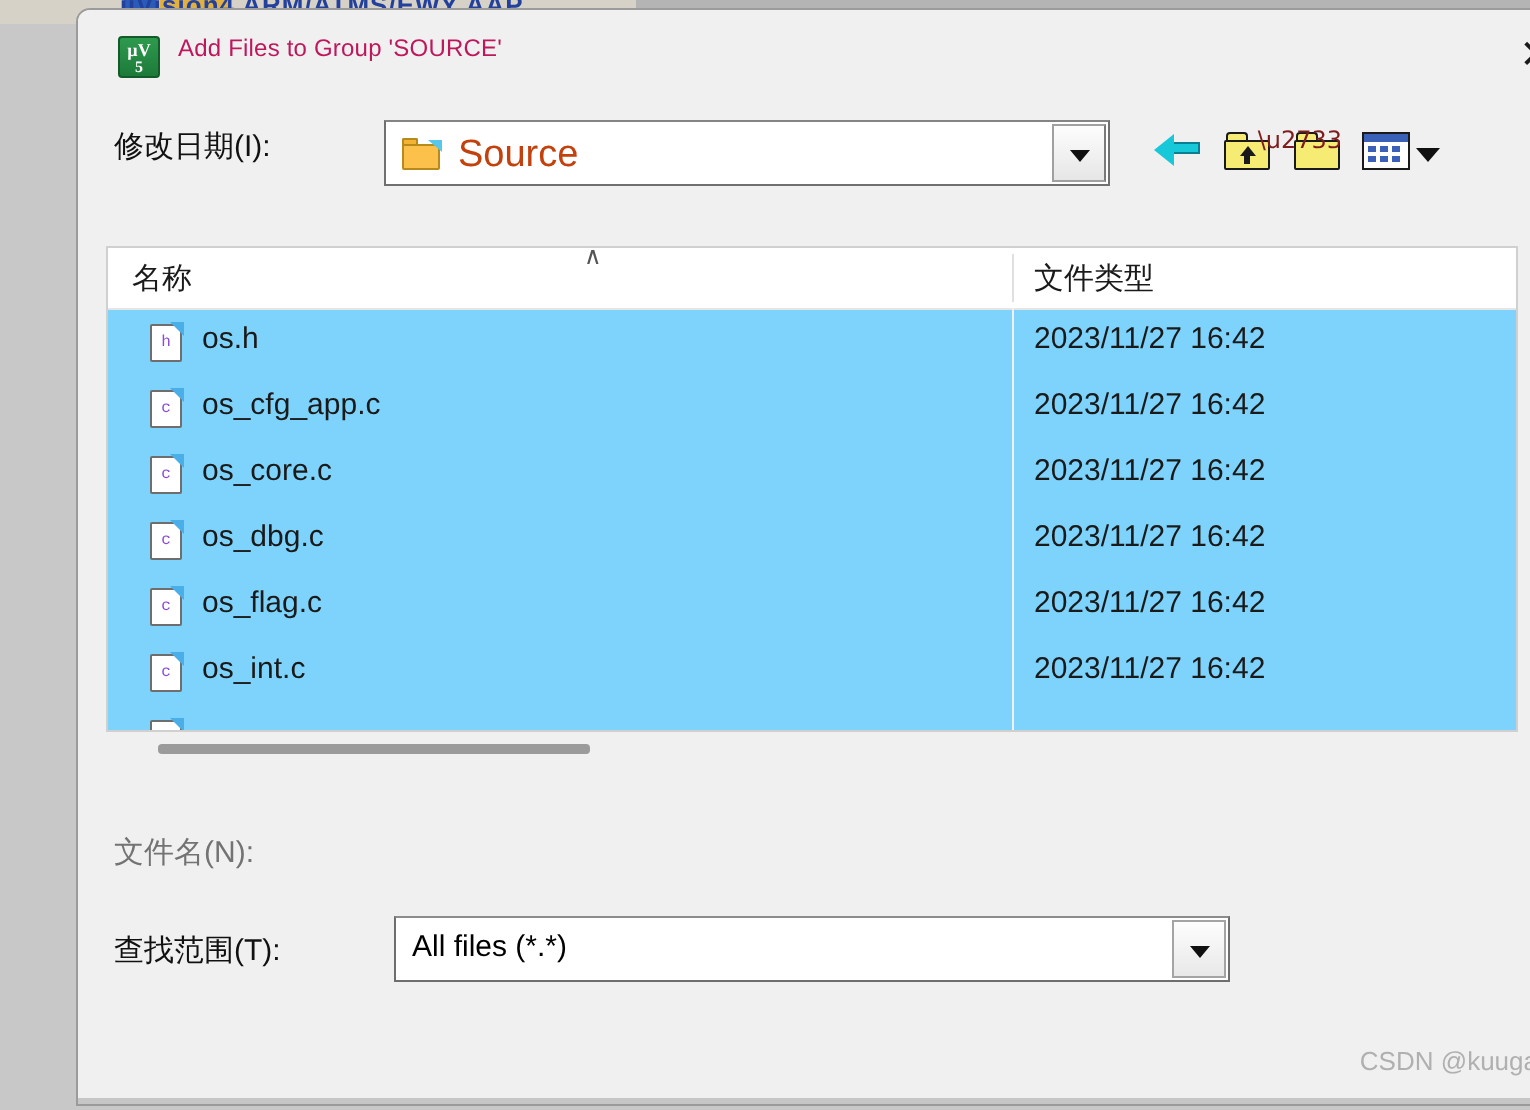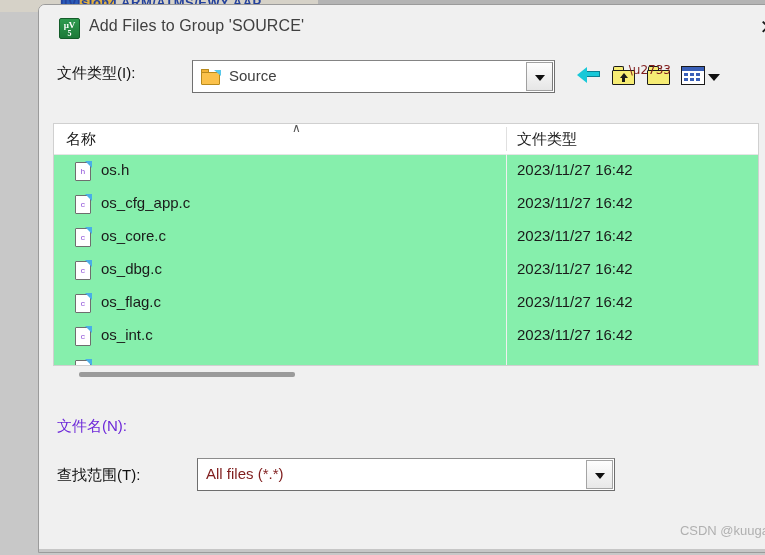--- a/index.html
+++ b/index.html
@@ -87,22 +87,22 @@
     text-align: center;
     color: #ffffff;
     font-size: 8px;
     font-weight: bold;
     font-family: "Liberation Serif", serif;
     line-height: 9px;
   }
   #title-text {
     position: absolute;
     left: 50px; top: 12px;
-    font-size: 16px;
-    color: #404040;
+    font-size: 12px;
+    color: #be185d;
     letter-spacing: .1px;
     white-space: nowrap;
   }
   #close-x {
     position: absolute;
     right: 8px; top: 5px;
     width: 44px; height: 34px;
     color: #1a1a1a;
     font-size: 20px;
     line-height: 34px;
@@ -161,22 +161,22 @@
   .folder-glint {
     position: absolute;
     right: -1px; top: 1px;
     width: 7px; height: 6px;
     background: #58c8ea;
     clip-path: polygon(100% 0, 100% 100%, 0 0);
   }
   #lookin-value {
     position: absolute;
     left: 36px; top: 6px;
-    font-size: 15px;
-    color: #404040;
+    font-size: 19px;
+    color: #c2410c;
   }
   #lookin-arrow {
     position: absolute;
     right: 1px; top: 1px;
     width: 27px; height: 29px;
     background: linear-gradient(#fdfdfd, #e6e6e6);
     border: 1px solid #a0a0a0;
     border-right: 1px solid #7a7a7a;
     box-sizing: border-box;
   }
@@ -284,21 +284,21 @@
     border-left: 6px solid transparent;
     border-right: 6px solid transparent;
     border-top: 7px solid #101010;
   }
 
   
   #listbox {
     position: absolute;
     left: 14px; top: 118px;
     width: 706px; height: 243px;
-    background: #86efac;
+    background: #7dd3fc;
     border: 1px solid #d0d0d0;
     box-sizing: border-box;
     overflow: hidden;
   }
   #list-header {
     position: absolute;
     left: 0; top: 0;
     width: 100%; height: 30px;
     background: #ffffff;
     border-bottom: 1px solid #e5e5e5;
@@ -391,21 +391,21 @@
     position: absolute;
     left: 733px; top: 148px;
     width: 5px; height: 56px;
     background: #8d8d8d;
     border-radius: 2px;
   }
 
   
   #fname-label {
     position: absolute; left: 18px; top: 412px;
-    font-size: 15px; color: #6d28d9;
+    font-size: 15px; color: #737373;
   }
   #fname-input {
     position: absolute; left: 158px; top: 400px;
     width: 418px; height: 39px;
     background: #ffffff;
     border: 1px solid #6e6e6e;
     border-top-color: #8c8c8c;
     box-sizing: border-box;
   }
   #fname-value {
@@ -419,21 +419,21 @@
   #ftype-combo {
     position: absolute; left: 158px; top: 453px;
     width: 418px; height: 33px;
     background: #ffffff;
     border: 1px solid #6e6e6e;
     border-top-color: #8c8c8c;
     box-sizing: border-box;
   }
   #ftype-value {
     position: absolute; left: 8px; top: 6px;
-    font-size: 15px; color: #7f1d1d;
+    font-size: 15px; color: #000000;
   }
   #ftype-arrow {
     position: absolute;
     right: 1px; top: 1px;
     width: 27px; height: 29px;
     background: linear-gradient(#fdfdfd, #e8e8e8);
     border: 1px solid #a4a4a4;
     box-sizing: border-box;
   }
   #ftype-arrow i {
@@ -502,21 +502,21 @@
   <div id="titlebar">
     <div id="app-icon">
       <div class="glyph">µV</div>
       <div class="glyph2">5</div>
     </div>
     <div id="title-text">Add Files to Group 'SOURCE'</div>
     <div id="close-x">✕</div>
   </div>
 
   <div id="lookin-row">
-    <div id="lookin-label">文件类型(I):</div>
+    <div id="lookin-label">修改日期(I):</div>
     <div id="lookin-combo">
       <div class="folder-ico">
         <div class="folder-tab"></div>
         <div class="folder-shape"></div>
         <div class="folder-glint"></div>
       </div>
       <div id="lookin-value">Source</div>
       <div id="lookin-arrow">
           <i></i>
         </div>

